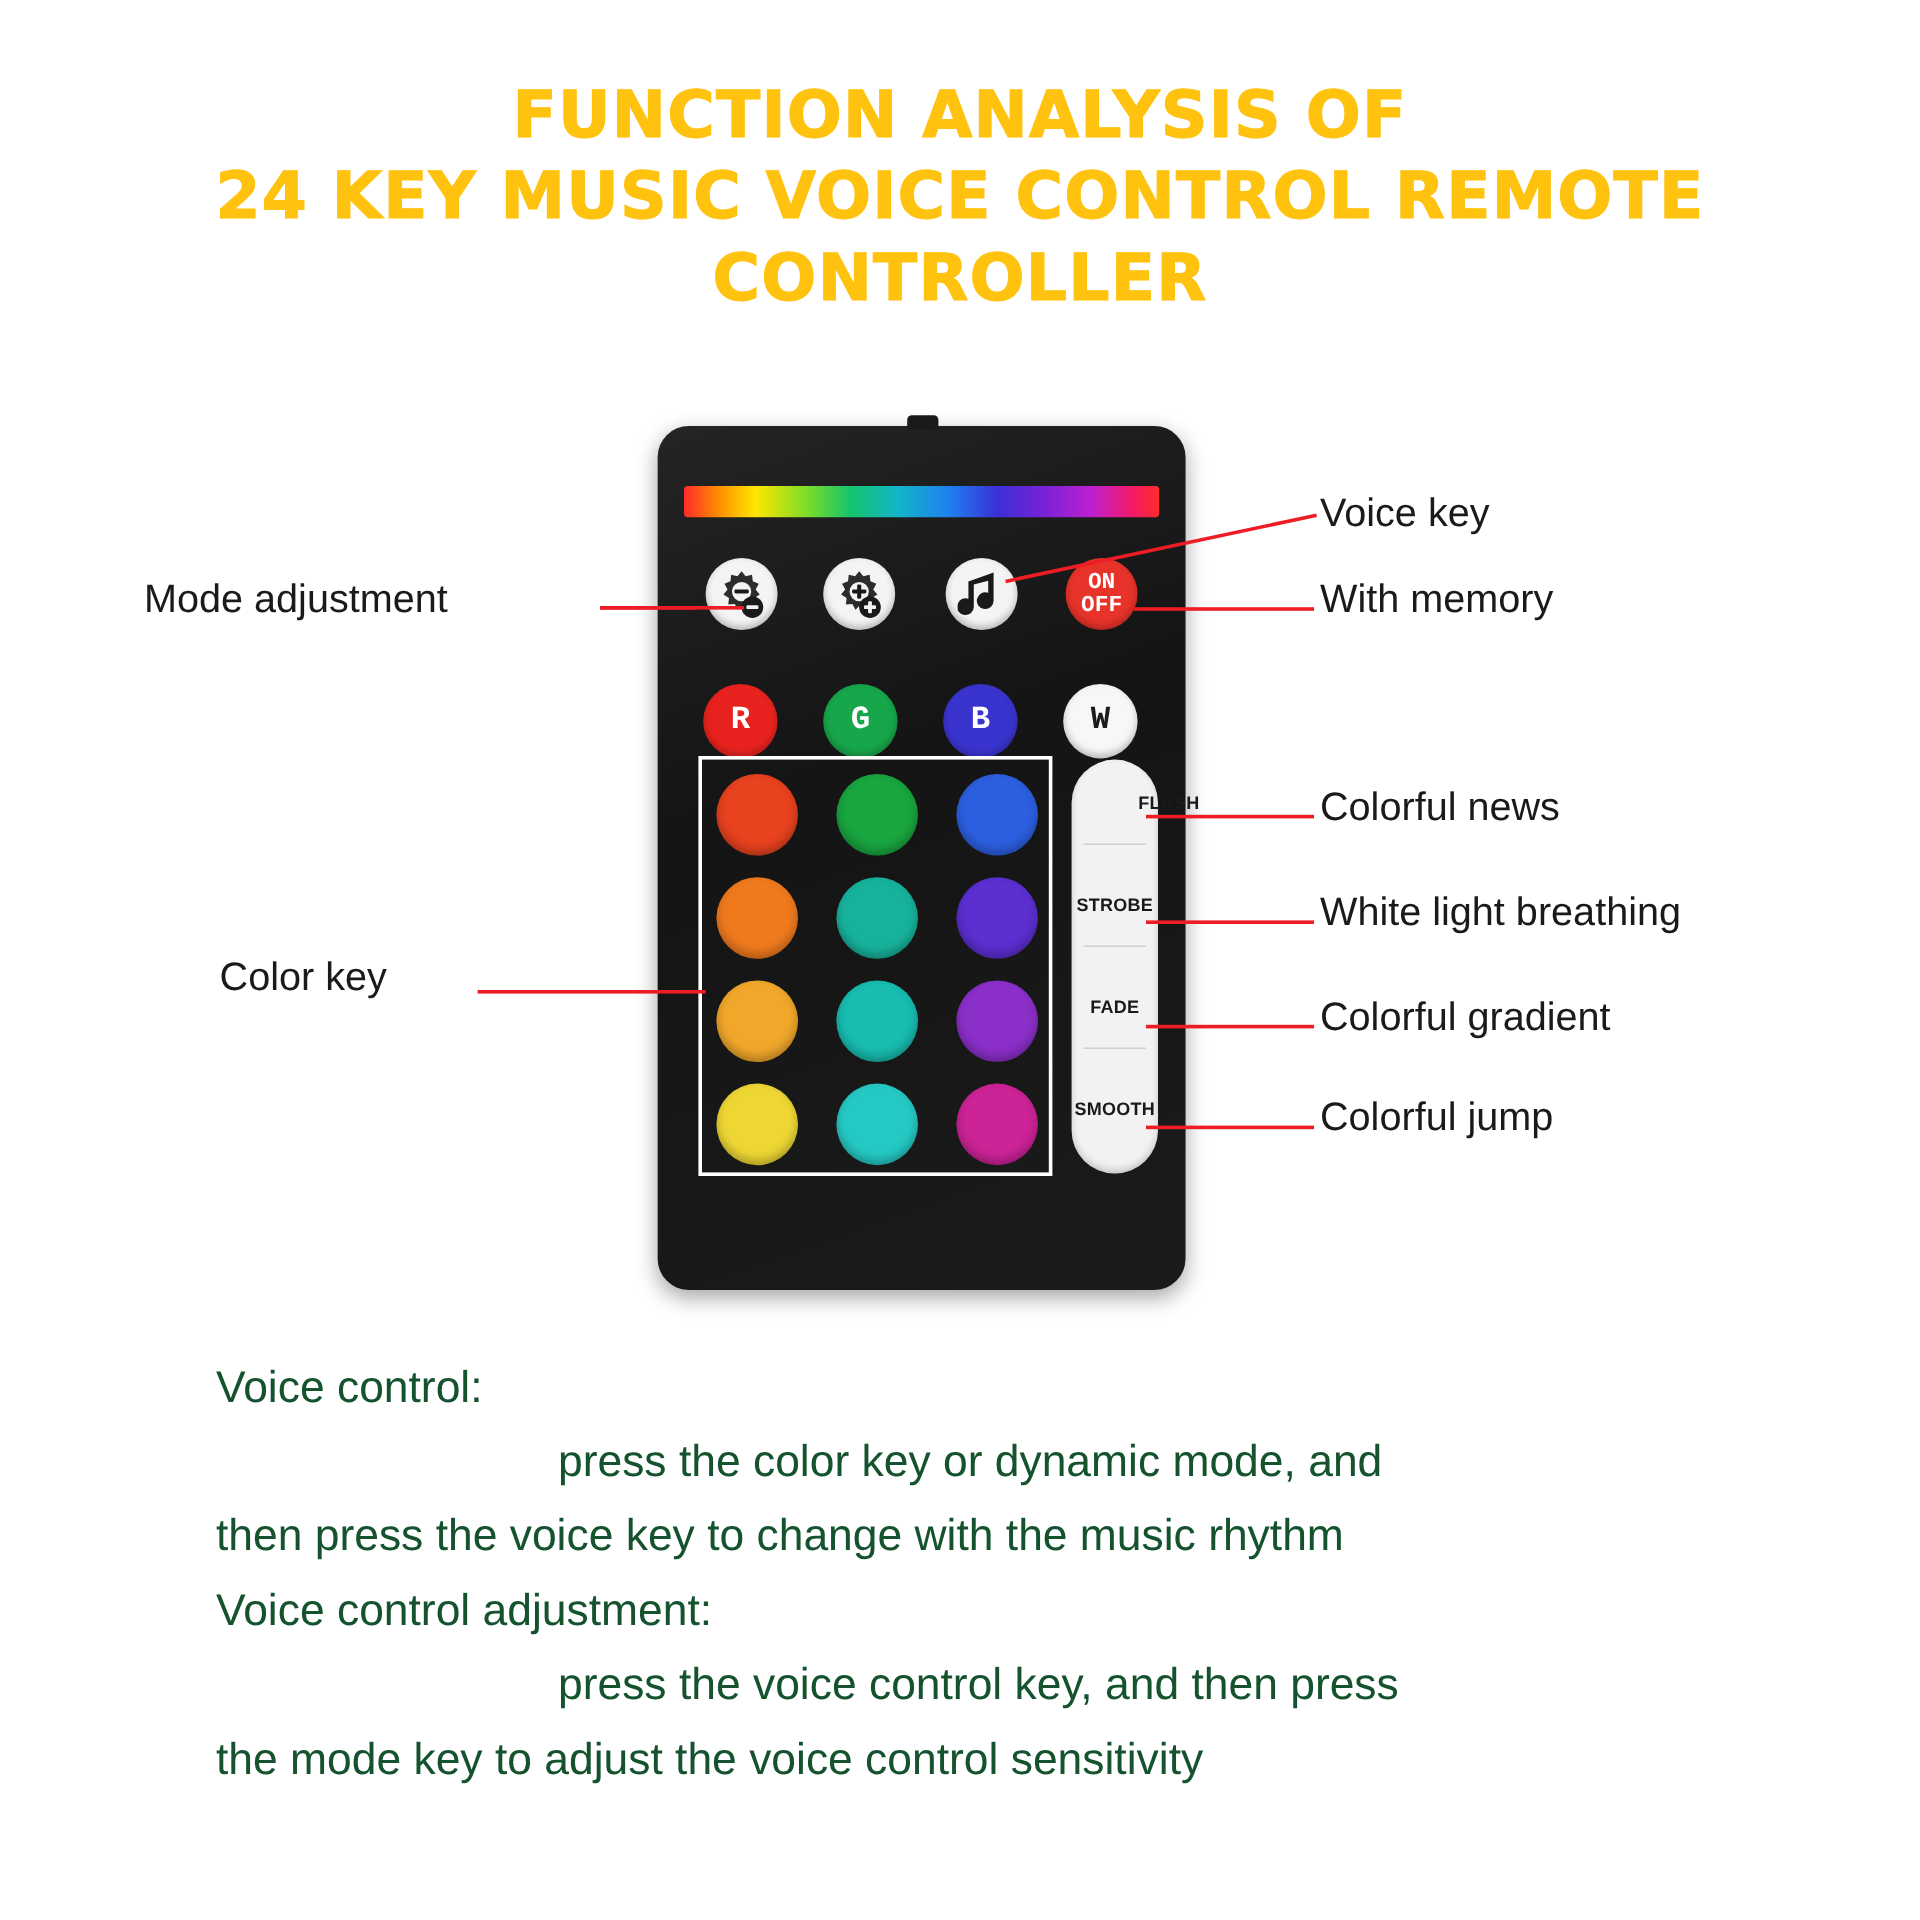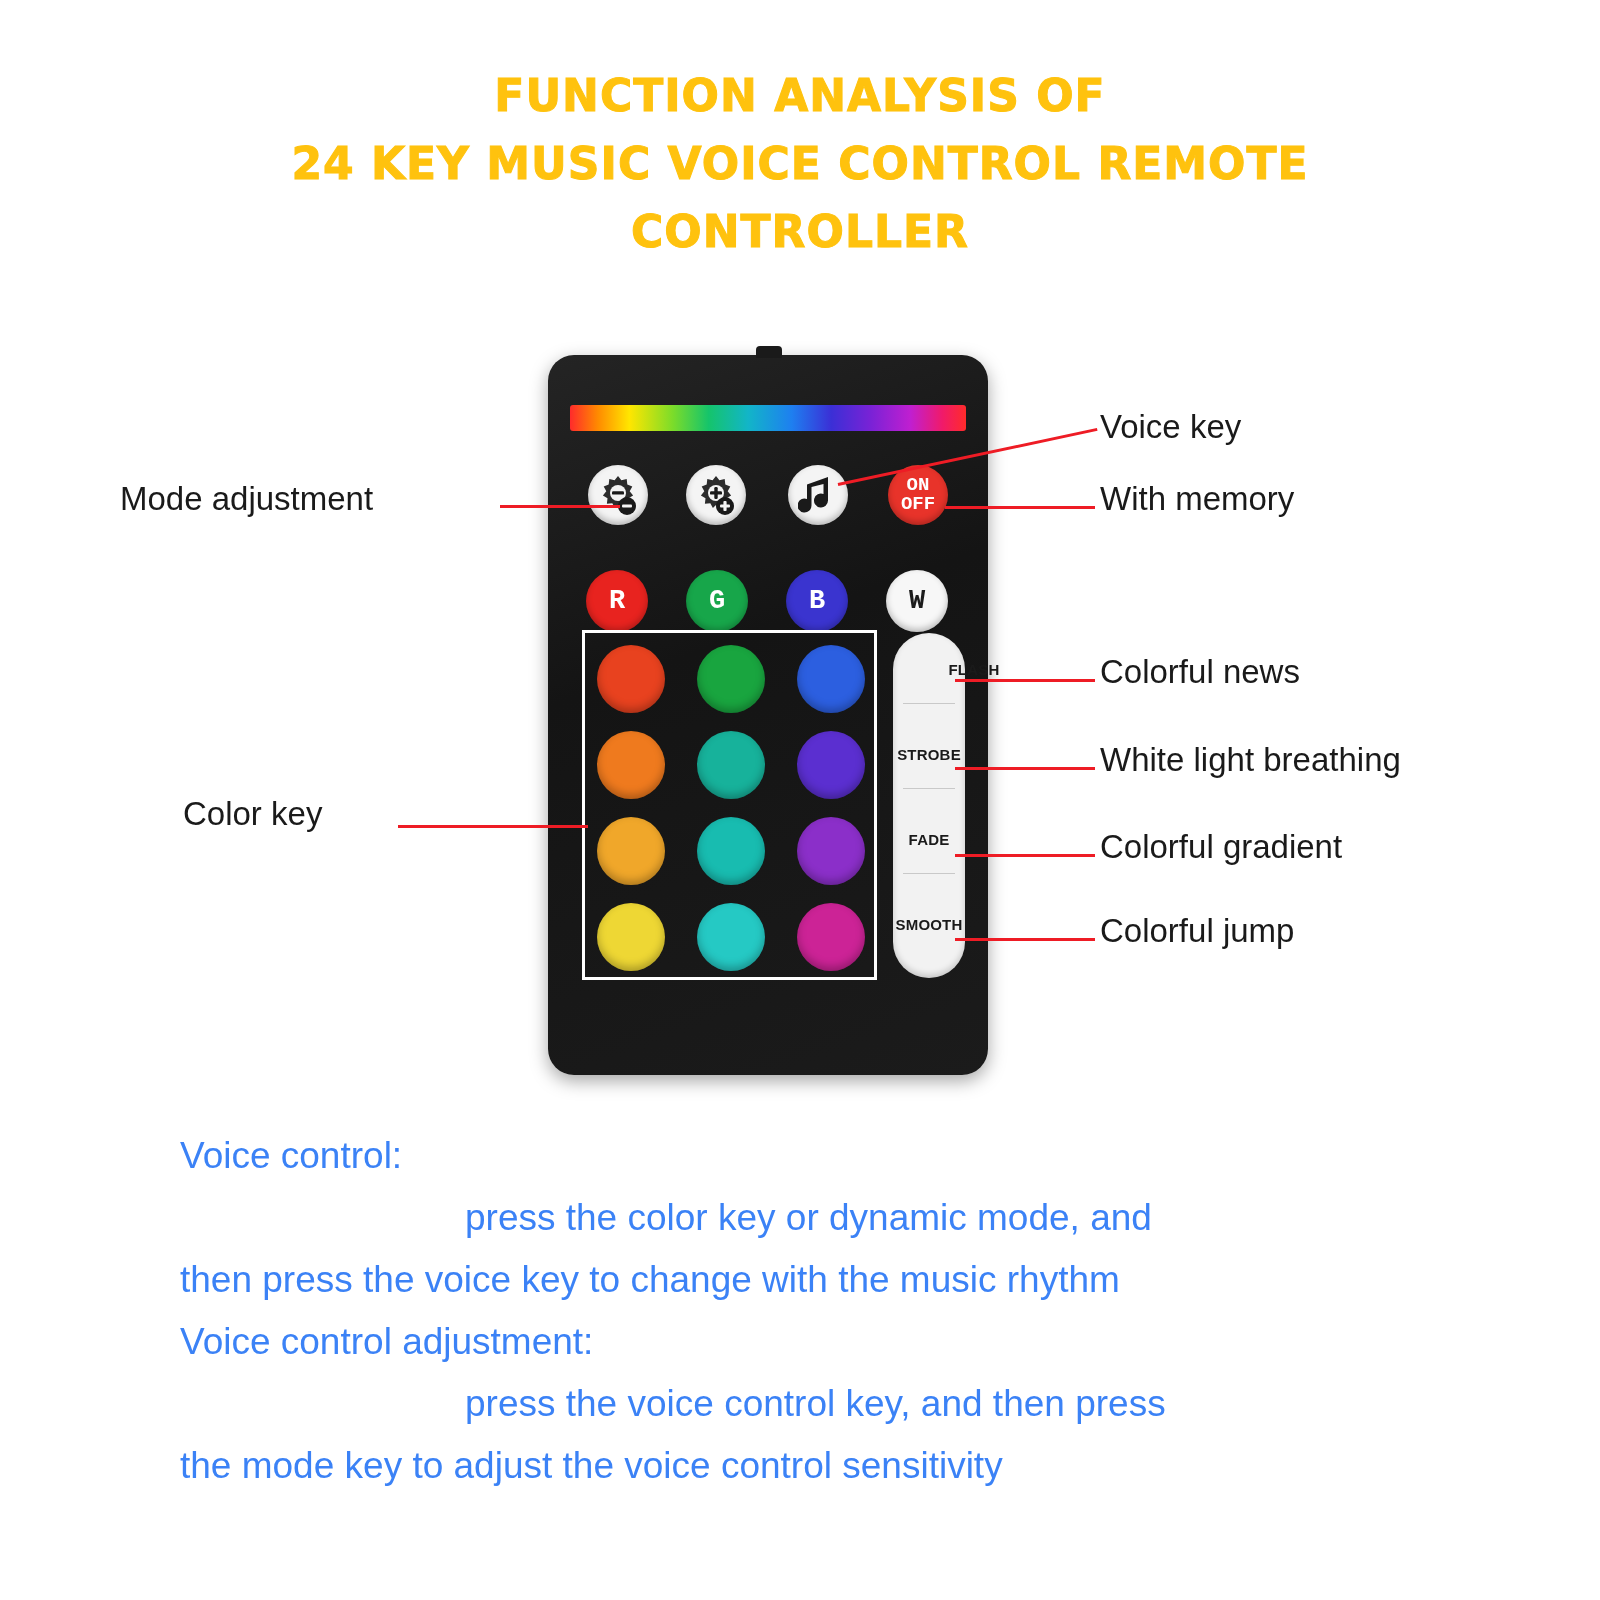--- a/index.html
+++ b/index.html
@@ -18,21 +18,21 @@
   
   .title {
     position: absolute;
     top: 62px;
     left: 0;
     width: 1600px;
     text-align: center;
     color: #FFC20E;
     font-family: "DejaVu Sans", sans-serif;
     font-weight: 700;
-    font-size: 44px;
+    font-size: 54px;
     line-height: 68px;
     letter-spacing: 1px;
     text-transform: uppercase;
     -webkit-text-stroke: 1px #FFC20E;
   }
   .title .l { display: block; white-space: nowrap; }
 
   
   .remote {
     position: absolute;
@@ -166,21 +166,21 @@
 
   
   .body-text {
     position: absolute;
     left: 180px;
     top: 1125px;
     width: 1300px;
     font-family: "Liberation Sans", sans-serif;
     font-size: 37px;
     line-height: 62px;
-    color: #3b82f6;
+    color: #14532d;
   }
   .body-text .indent { padding-left: 285px; }
   .body-text p { margin: 0; }
 </style>
 </head>
 <body>
 
 <div class="title">
   <span class="l">FUNCTION ANALYSIS OF</span>
   <span class="l">24 KEY MUSIC VOICE CONTROL REMOTE</span>

